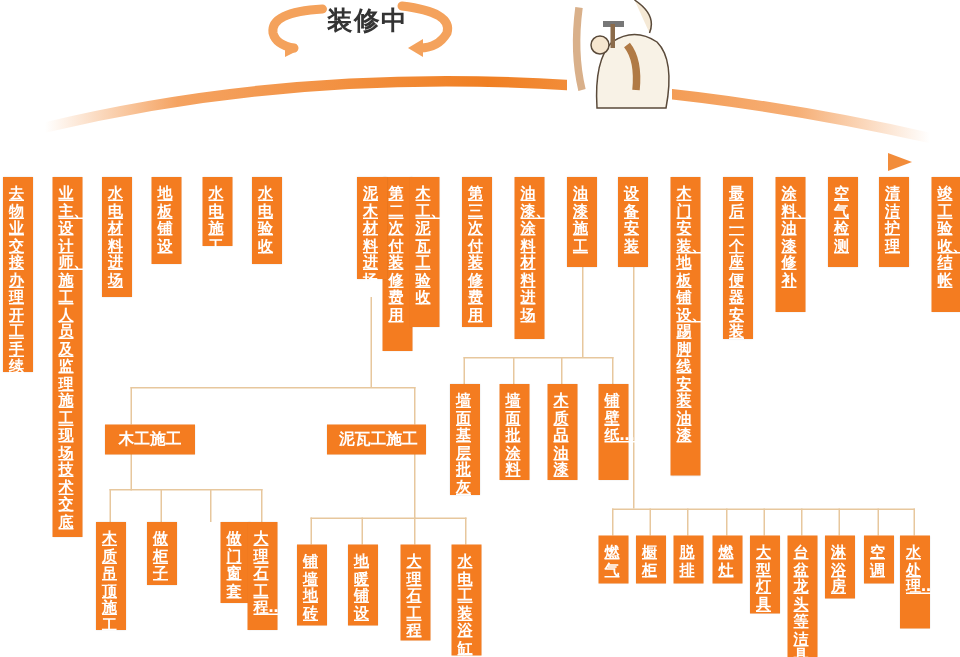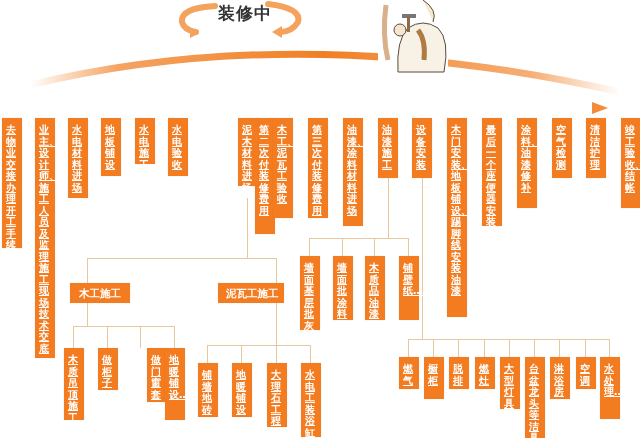--- a/index.html
+++ b/index.html
@@ -113,33 +113,33 @@
 <div class="box v" style="left:552px;top:118px;height:60px;">空气检测</div>
 <div class="box v" style="left:586px;top:118px;height:60px;">清洁护理</div>
 <div class="box v" style="left:621px;top:118px;height:90px;">竣工验收、结帐</div>
 
 <div class="box h" style="left:70px;top:283px;width:60px;">木工施工</div>
 <div class="box h" style="left:218px;top:283px;width:66px;">泥瓦工施工</div>
 
 <div class="box v" style="left:64px;top:348px;height:72px;">木质吊顶施工</div>
 <div class="box v" style="left:98px;top:348px;height:42px;">做柜子</div>
 <div class="box v" style="left:147px;top:348px;height:54px;">做门窗套</div>
-<div class="box v" style="left:165px;top:348px;height:72px;">地暖铺设……</div>
+<div class="box v" style="left:165px;top:348px;height:72px;">大理石工程……</div>
 
 <div class="box v" style="left:198px;top:363px;height:54px;">铺墙地砖</div>
 <div class="box v" style="left:232px;top:363px;height:54px;">地暖铺设</div>
 <div class="box v" style="left:267px;top:363px;height:64px;">大理石工程</div>
 <div class="box v" style="left:301px;top:363px;height:74px;">水电工装浴缸</div>
 
 <div class="box v" style="left:300px;top:256px;height:74px;">墙面基层批灰</div>
 <div class="box v" style="left:333px;top:256px;height:64px;">墙面批涂料</div>
 <div class="box v" style="left:365px;top:256px;height:64px;">木质品油漆</div>
 <div class="box v" style="left:399px;top:256px;height:64px;">铺壁纸……</div>
 
 <div class="box v" style="left:399px;top:357px;height:32px;">燃气</div>
-<div class="box v" style="left:424px;top:357px;height:42px;">橱柜</div>
+<div class="box v" style="left:424px;top:357px;height:32px;">橱柜</div>
 <div class="box v" style="left:449px;top:357px;height:32px;">脱排</div>
 <div class="box v" style="left:475px;top:357px;height:32px;">燃灶</div>
 <div class="box v" style="left:500px;top:357px;height:52px;">大型灯具</div>
 <div class="box v" style="left:525px;top:357px;height:81px;">台盆龙头等洁具</div>
 <div class="box v" style="left:550px;top:357px;height:42px;">淋浴房</div>
 <div class="box v" style="left:576px;top:357px;height:32px;">空调</div>
 <div class="box v" style="left:600px;top:357px;height:62px;">水处理……</div>
 
 </body></html>

